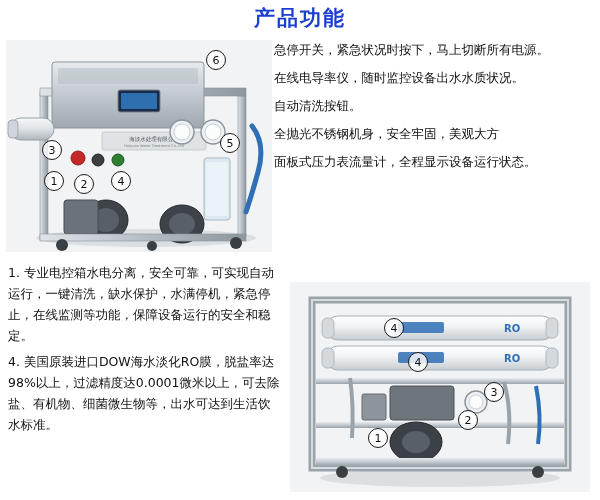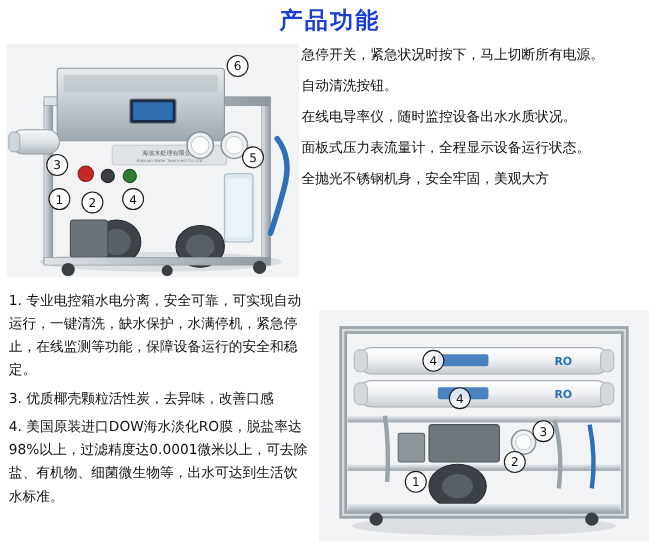--- a/index.html
+++ b/index.html
@@ -180,29 +180,28 @@
     <div class="callout sz" style="left:36px; top:100px;">3</div>
     <div class="callout sz" style="left:38px; top:131px;">1</div>
     <div class="callout sz" style="left:68px; top:134px;">2</div>
     <div class="callout sz" style="left:105px; top:131px;">4</div>
     <div class="callout sz" style="left:214px; top:93px;">5</div>
     <div class="callout sz" style="left:200px; top:10px;">6</div>
   </div>
 
   <div class="feature-list">
     <div class="feature-item">急停开关，紧急状况时按下，马上切断所有电源。</div>
+    <div class="feature-item">在线电导率仪，随时监控设备出水水质状况。</div>
     <div class="feature-item">自动清洗按钮。</div>
-    <div class="feature-item">在线电导率仪，随时监控设备出水水质状况。</div>
+    <div class="feature-item">全抛光不锈钢机身，安全牢固，美观大方</div>
     <div class="feature-item">面板式压力表流量计，全程显示设备运行状态。</div>
-    <div class="feature-item">全抛光不锈钢机身，安全牢固，美观大方</div>
   </div>
 
   <div class="desc-block">
     <div class="desc-item">1. 专业电控箱水电分离，安全可靠，可实现自动运行，一键清洗，缺水保护，水满停机，紧急停止，在线监测等功能，保障设备运行的安全和稳定。</div>
-    <div class="desc-item">3. 优质椰壳颗粒活性炭，去异味，改善口感</div>
     <div class="desc-item">4. 美国原装进口DOW海水淡化RO膜，脱盐率达98%以上，过滤精度达0.0001微米以上，可去除盐、有机物、细菌微生物等，出水可达到生活饮水标准。</div>
   </div>
 
   <div class="photo-bottom">
     <svg width="300" height="210" viewBox="0 0 300 210">
       <defs>
         <linearGradient id="steel3" x1="0" y1="0" x2="0" y2="1">
           <stop offset="0%" stop-color="#e9ecef"></stop>
           <stop offset="50%" stop-color="#c2c9cf"></stop>
           <stop offset="100%" stop-color="#99a2a9"></stop>

